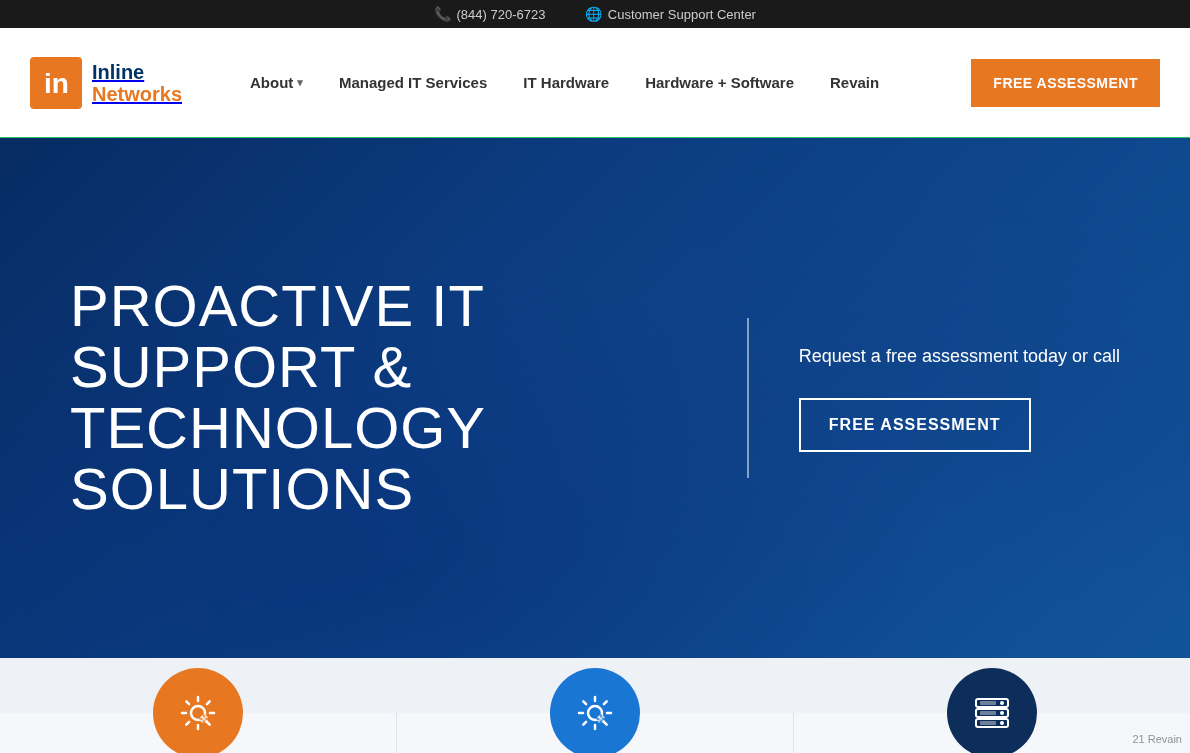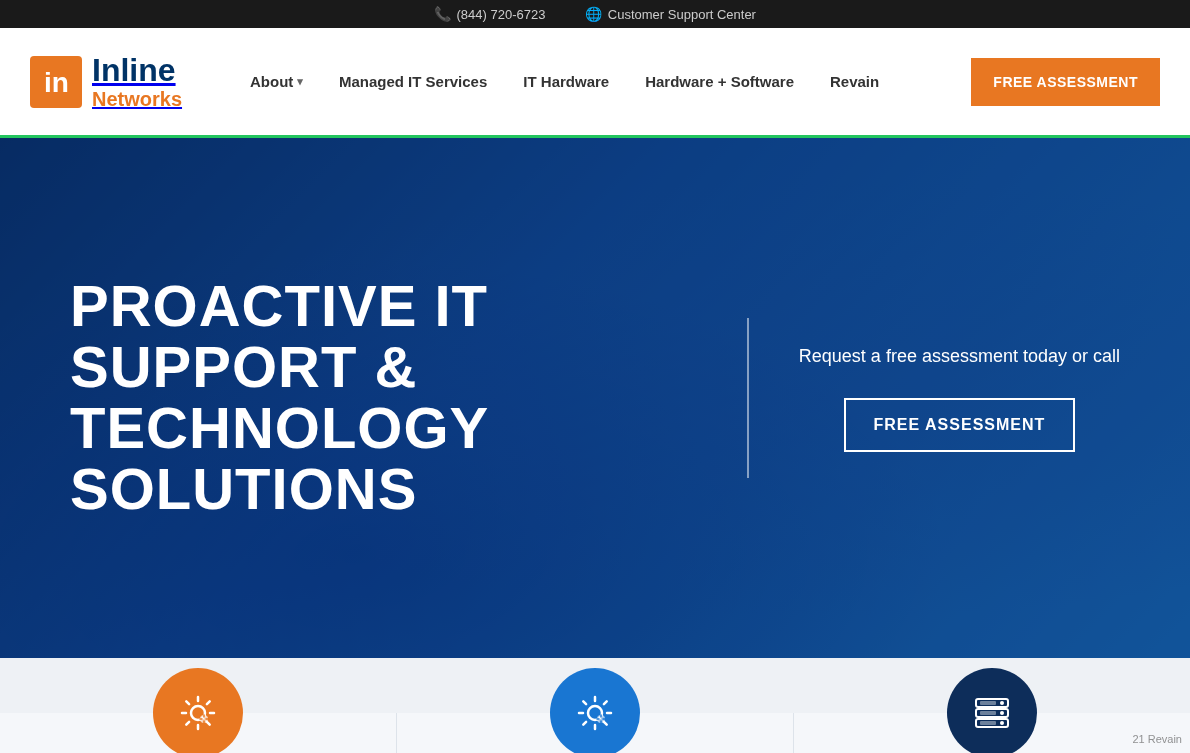--- a/index.html
+++ b/index.html
@@ -20,38 +20,38 @@
     .top-bar .phone-icon { color: #e87722; font-size: 14px; }
     .top-bar .support-icon { color: #e87722; font-size: 14px; }
 
     
     .navbar {
       background: #fff;
       display: flex;
       align-items: center;
       padding: 0 30px;
       height: 110px;
-      border-bottom: 3px solid #22c55e;
+      border-bottom: 1px solid #22c55e;
     }
     .logo-wrap {
       display: flex;
       align-items: center;
       margin-right: 30px;
     }
     .logo-icon {
       width: 52px;
       height: 52px;
       margin-right: 10px;
     }
     .logo-text {
       display: flex;
       flex-direction: column;
       line-height: 1.1;
     }
-    .logo-text .inline { font-size: 32px; font-weight: 900; color: #003366; }
+    .logo-text .inline { font-size: 20px; font-weight: 900; color: #003366; }
     .logo-text .networks { font-size: 20px; font-weight: 700; color: #e87722; }
 
     .nav-links {
       display: flex;
       align-items: center;
       gap: 0;
       flex: 1;
       margin-left: 20px;
     }
     .nav-link {
@@ -110,39 +110,39 @@
       width: 100%;
       padding: 0 70px;
       gap: 0;
     }
     .hero-left {
       flex: 1;
     }
     .hero-title {
       color: #fff;
       font-size: 58px;
-      font-weight: 700;
+      font-weight: 400;
       line-height: 1.05;
       text-transform: uppercase;
       letter-spacing: 1px;
       max-width: 760px;
     }
 
     .hero-divider {
       width: 2px;
       height: 160px;
       background: rgba(255,255,255,0.5);
       margin: 0 50px;
       flex-shrink: 0;
     }
 
     .hero-right {
       display: flex;
       flex-direction: column;
-      align-items: center;
+      align-items: flex-start;
       min-width: 220px;
     }
     .hero-request-text {
       color: #fff;
       font-size: 18px;
       font-weight: 500;
       margin-bottom: 28px;
       line-height: 1.4;
     }
     .hero-assessment-btn {

